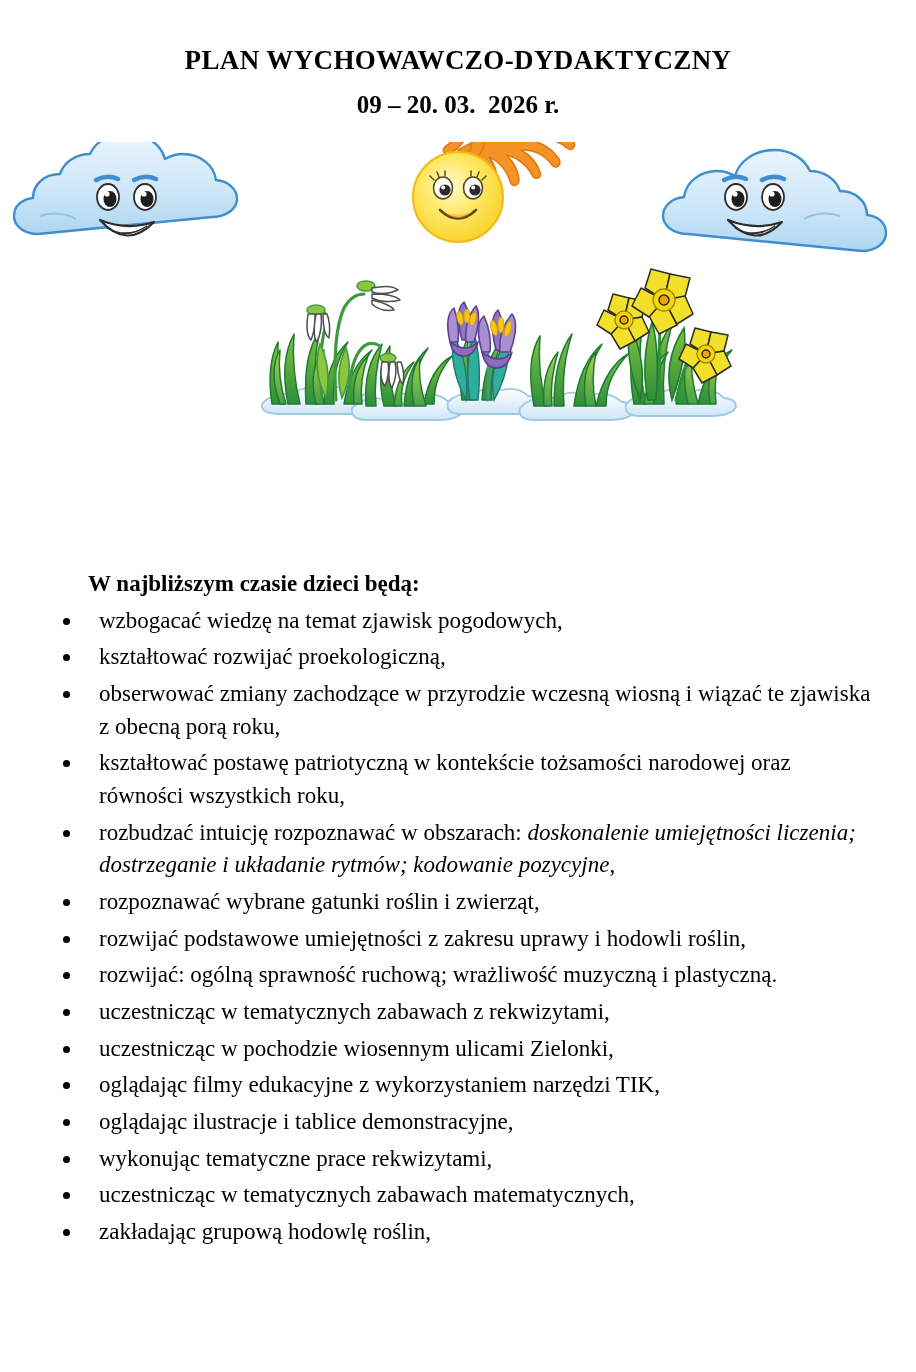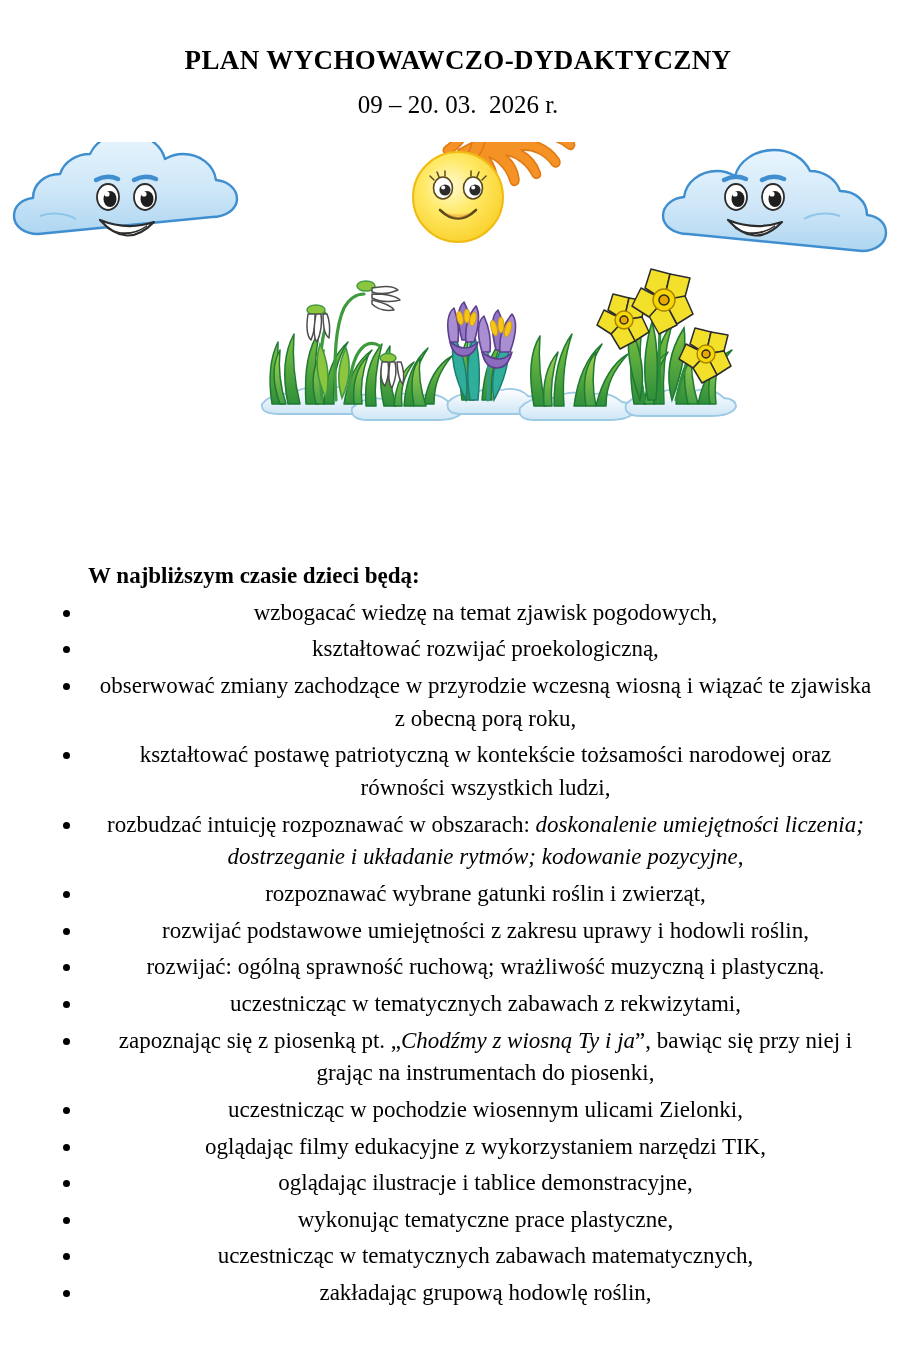--- a/index.html
+++ b/index.html
@@ -30,21 +30,21 @@
   }
   .doc-title {
     font-size: 27px;
     font-weight: 700;
     letter-spacing: 0.4px;
     line-height: 1.2;
     margin: 0;
   }
   .doc-date {
     font-size: 25px;
-    font-weight: 400;
+    font-weight: 700;
     margin: 14px 0 0 0;
     line-height: 1.2;
     white-space: pre;
   }
   .doc-quote {
     font-size: 28px;
     font-weight: 700;
     font-style: italic;
     margin: 16px 0 0 0;
     line-height: 1.2;
@@ -63,39 +63,38 @@
     position: absolute;
     top: 552px;
     left: 0;
     width: 916px;
     padding: 0 44px 0 46px;
     box-sizing: border-box;
   }
   .section-heading {
     font-size: 23px;
     font-weight: 700;
-    margin: 8px 0 4px 42px;
+    margin: 16px 0 4px 42px;
     line-height: 1.42;
   }
   .section-heading.second {
     margin-top: 4px;
   }
   ul.bullets {
     list-style: none;
     margin: 0;
     padding: 0;
   }
   ul.bullets > li {
     position: relative;
     font-size: 23px;
     line-height: 1.42;
     padding-left: 37px;
     margin: 0 0 4px 16px;
     text-indent: 0;
-    text-align: center;
   }
   ul.bullets > li::before {
     content: "";
     position: absolute;
     left: 1px;
     top: 13px;
     width: 7px;
     height: 7px;
     border-radius: 50%;
     background: #000;
@@ -366,35 +365,34 @@
   </svg>
 
   <div class="content">
 
     <div>
       <div class="section-heading">W najbliższym czasie dzieci będą:</div>
       <ul class="bullets">
         <li><span>wzbogacać wiedzę na temat zjawisk pogodowych,</span></li>
         <li><span>kształtować rozwijać proekologiczną,</span></li>
         <li><span>obserwować zmiany zachodzące w przyrodzie wczesną wiosną i wiązać  te zjawiska z obecną porą roku,</span></li>
-        <li><span>kształtować postawę patriotyczną w kontekście tożsamości narodowej oraz równości wszystkich ludzi,</span></li>
+        <li><span>kształtować postawę patriotyczną w kontekście tożsamości narodowej oraz równości wszystkich roku,</span></li>
         <li><span>rozbudzać intuicję rozpoznawać w obszarach: </span><span class="it">doskonalenie umiejętności liczenia; dostrzeganie i układanie rytmów; kodowanie pozycyjne</span><span>,</span></li>
         <li><span>rozpoznawać wybrane gatunki roślin i zwierząt,</span></li>
         <li><span>rozwijać podstawowe umiejętności z zakresu uprawy i hodowli roślin,</span></li>
         <li><span>rozwijać: ogólną sprawność ruchową; wrażliwość muzyczną i plastyczną.</span></li>
       </ul>
     </div>
 
     <div>
       <ul class="bullets">
         <li><span>uczestnicząc w tematycznych zabawach z rekwizytami,</span></li>
-        <li><span>zapoznając się z piosenką pt. „</span><span class="it">Chodźmy z wiosną Ty i ja</span><span>”, bawiąc się przy niej i grając na instrumentach do piosenki,</span></li>
         <li><span>uczestnicząc w pochodzie wiosennym ulicami Zielonki,</span></li>
         <li><span>oglądając filmy edukacyjne z wykorzystaniem narzędzi TIK,</span></li>
         <li><span>oglądając ilustracje i tablice demonstracyjne,</span></li>
-        <li><span>wykonując tematyczne prace plastyczne,</span></li>
+        <li><span>wykonując tematyczne prace rekwizytami,</span></li>
         <li><span>uczestnicząc w tematycznych zabawach matematycznych,</span></li>
         <li><span>zakładając grupową hodowlę roślin,</span></li>
       </ul>
     </div>
 
   </div>
 </div>
 
 </body></html>

